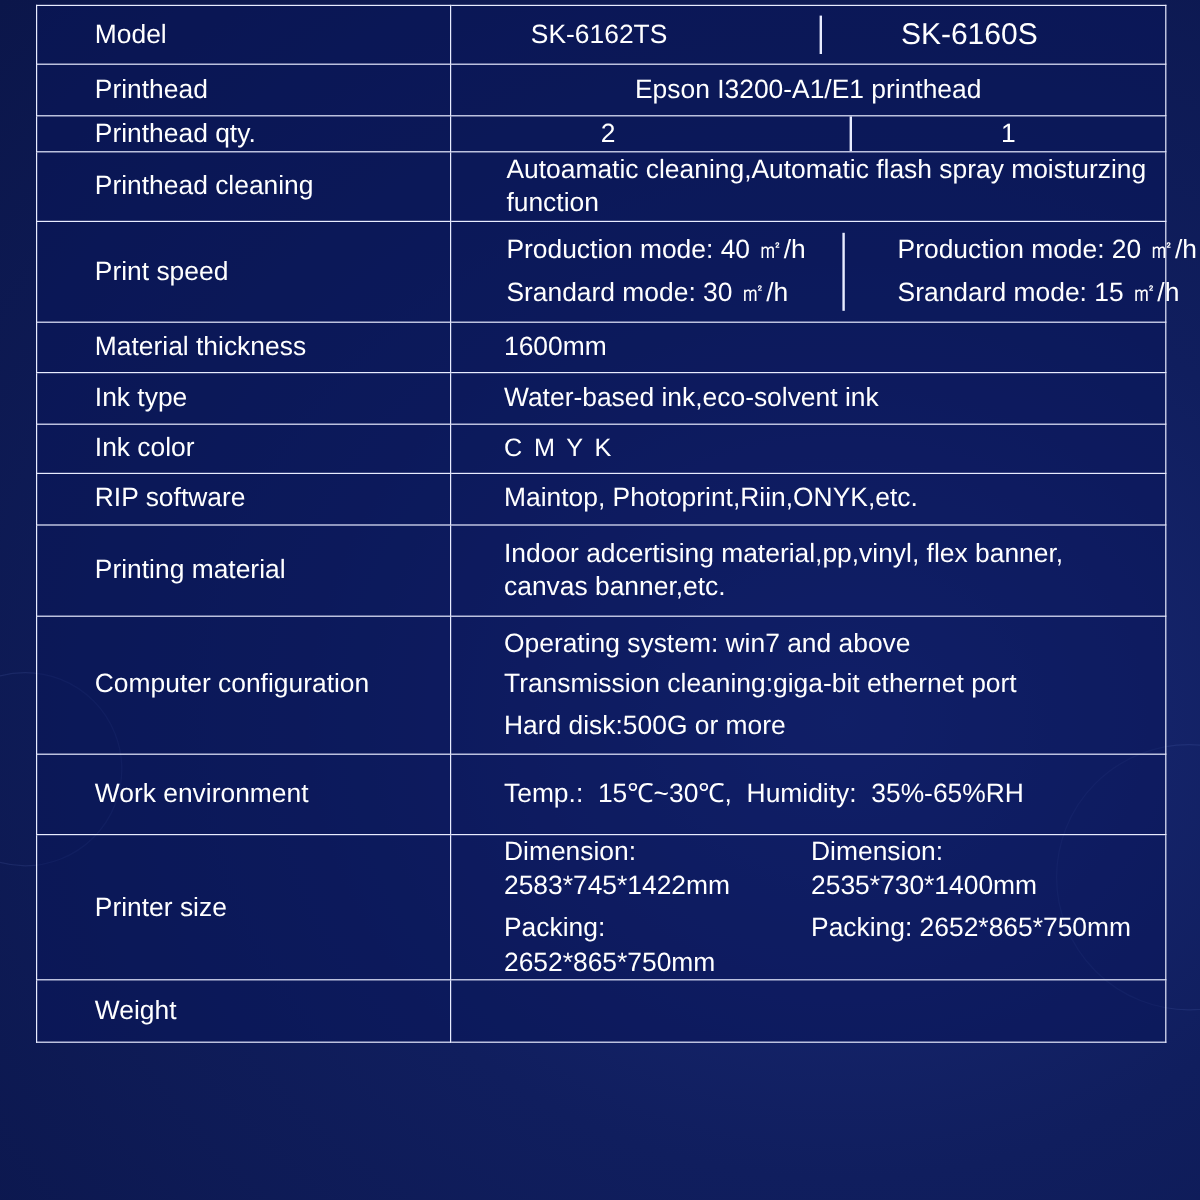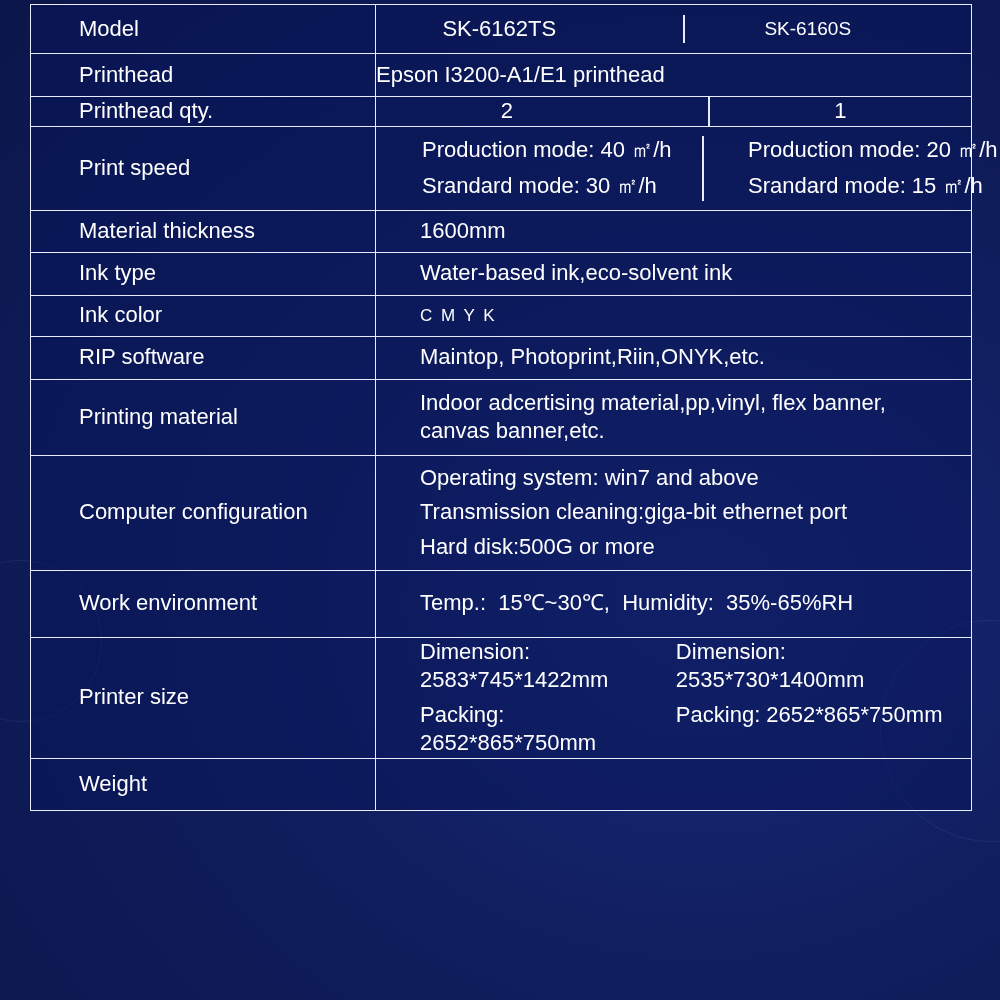--- a/index.html
+++ b/index.html
@@ -14,25 +14,25 @@
       position: absolute; left: 30px; top: 4px; width: 942px;
       border-collapse: collapse; table-layout: fixed;
       background: rgba(10, 22, 90, 0.55);
     }
     table.spec td {
       border: 1.5px solid #e8ecff; padding: 0; vertical-align: middle;
       font-size: 22px; line-height: 1.3;
     }
     td.label { width: 296px; padding-left: 48px !important; border-radius: 24px; }
     td.val { padding-left: 44px !important; }
-    td.center { }
+    td.center { text-align: center; }
     .split { display: flex; width: 100%; height: 100%; align-items: stretch; }
     .split > div { flex: 1; display: flex; flex-direction: column; justify-content: center; }
     .split > div + div { border-left: 2.5px solid #e8ecff; }
-    .small { font-size: 19px; }
+    .small { font-size: 25px; }
     .tiny { font-size: 13px; }
     .line { white-space: nowrap; }
   </style>
 </head>
 <body>
 
 <div class="deco" style="left:-60px;top:560px;width:160px;height:160px;"></div>
 <div class="deco" style="left:880px;top:620px;width:220px;height:220px;"></div>
 
 <table class="spec">
@@ -52,20 +52,24 @@
   </tr>
   <tr style="height:28px">
     <td class="label">Printhead qty.</td>
     <td>
       <div class="split">
         <div style="text-align:center;padding-right:70px">2</div>
         <div style="text-align:center;padding-right:0px">1</div>
       </div>
     </td>
   </tr>
+  <tr style="height:42px">
+    <td class="label">Printhead cleaning</td>
+    <td class="small" style="padding-left:46px">Autoamatic cleaning,Automatic flash spray moisturzing function</td>
+  </tr>
   <tr style="height:84px">
     <td class="label">Print speed</td>
     <td>
       <div class="split">
         <div style="padding-left:46px;flex:0 0 280px">
           <span class="line" style="display: block;">Production mode: 40 ㎡/h</span>
           <span class="line" style="margin-top: 8px; display: block;">Srandard mode: 30 ㎡/h</span>
         </div>
         <div style="padding-left:44px">
           <span class="line" style="display: block;">Production mode: 20 ㎡/h</span>
@@ -77,21 +81,21 @@
   <tr style="height:42px">
     <td class="label">Material thickness</td>
     <td class="val">1600mm</td>
   </tr>
   <tr style="height:43px">
     <td class="label">Ink type</td>
     <td class="val">Water-based ink,eco-solvent ink</td>
   </tr>
   <tr style="height:41px">
     <td class="label">Ink color</td>
-    <td class="val tiny" style="font-size:17px;letter-spacing:2px">C M Y K</td>
+    <td class="val tiny" style="font-size:21px;letter-spacing:2px">C M Y K</td>
   </tr>
   <tr style="height:43px">
     <td class="label">RIP software</td>
     <td class="val" style="padding-left:50px">Maintop, Photoprint,Riin,ONYK,etc.</td>
   </tr>
   <tr style="height:76px">
     <td class="label">Printing material</td>
     <td class="val" style="padding-right:14px">Indoor adcertising material,pp,vinyl, flex banner, canvas banner,etc.</td>
   </tr>
   <tr style="height:115px">

